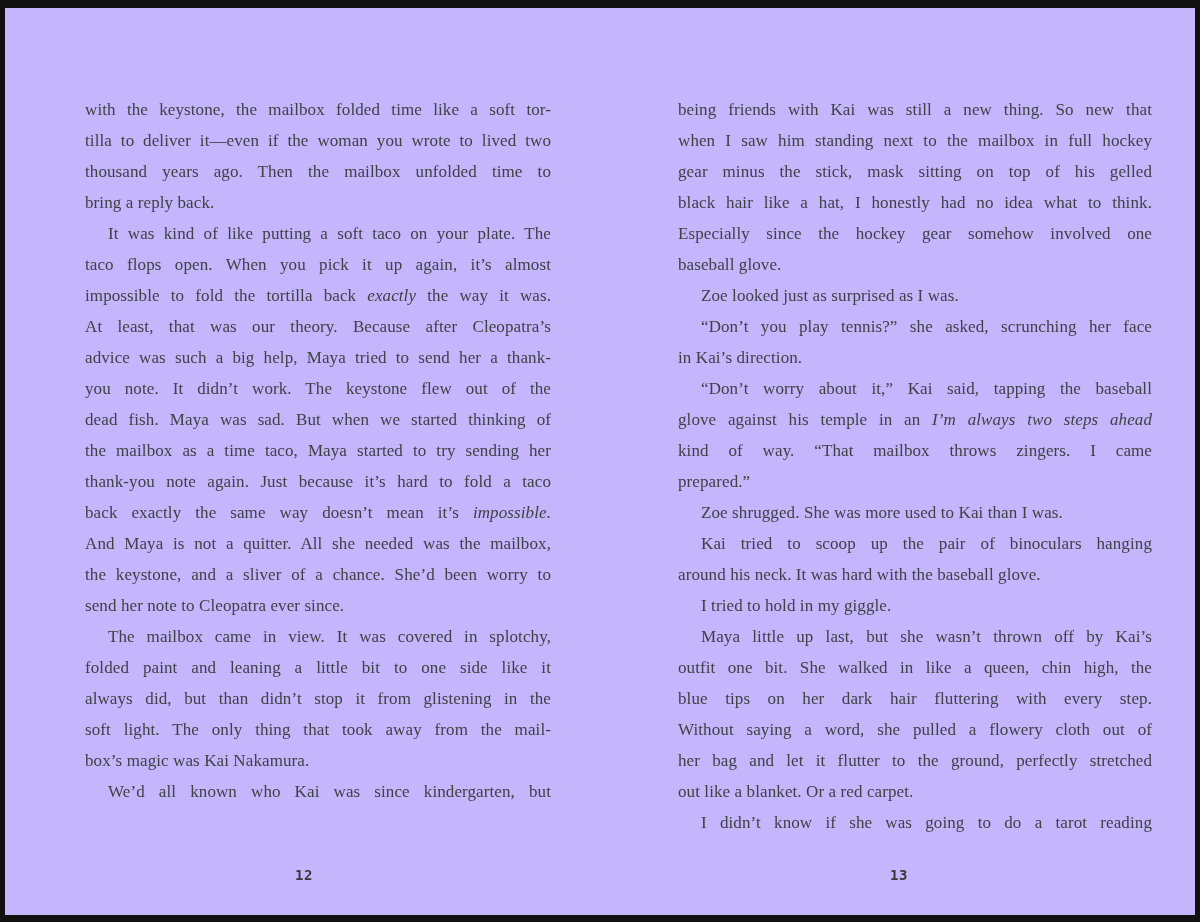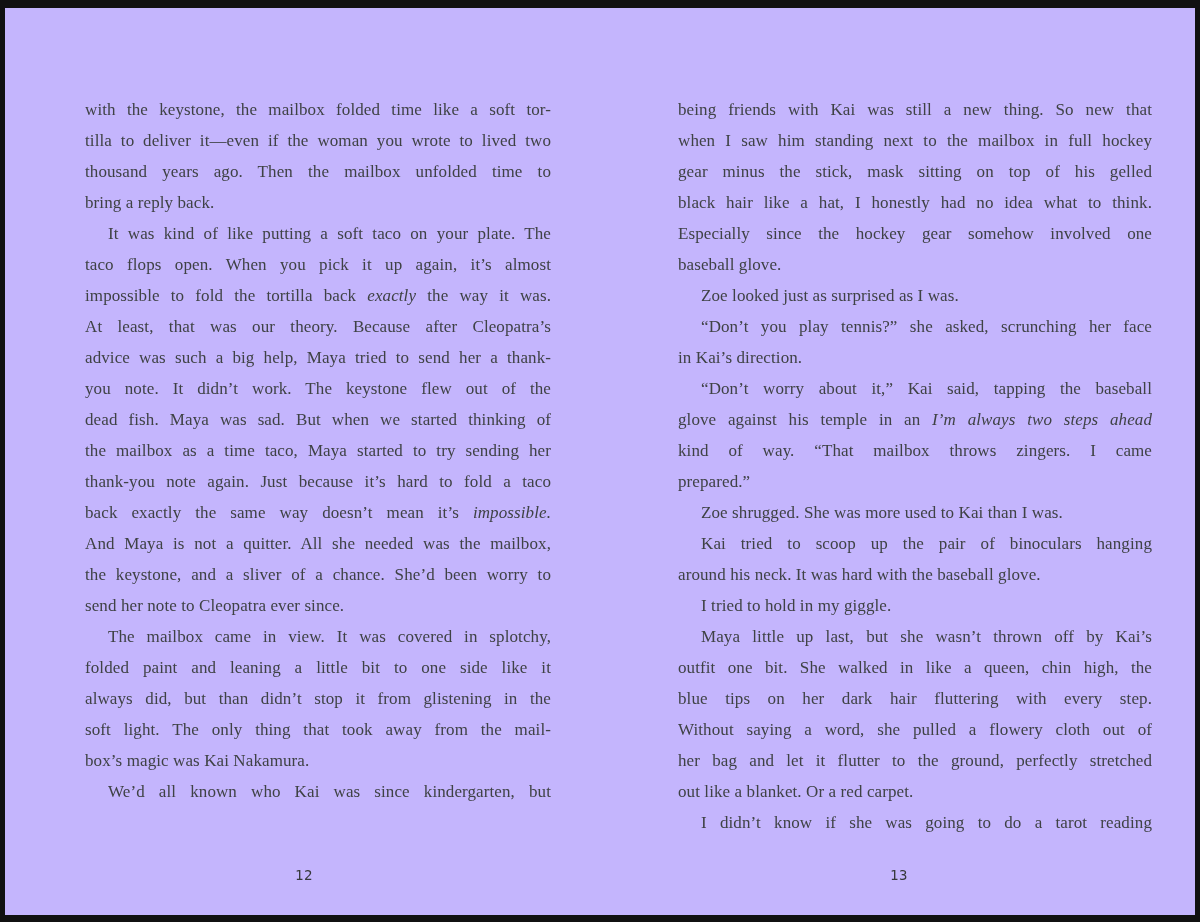--- a/index.html
+++ b/index.html
@@ -40,21 +40,21 @@
   .pagenum-strip {
     position: absolute;
     top: 858px;
     height: 22px;
     text-align: center;
   }
   .pagenum-strip.left  { left: 0;     width: 598px; }
   .pagenum-strip.right { left: 598px; width: 592px; }
   .pagenum {
     font-family: "DejaVu Sans Mono", monospace;
-    font-weight: normal;
+    font-weight: bold;
     font-size: 14px;
     color: #37393c;
     letter-spacing: 0.5px;
   }
 </style>
 </head>
 <body>
 
 <div class="spread">
 

